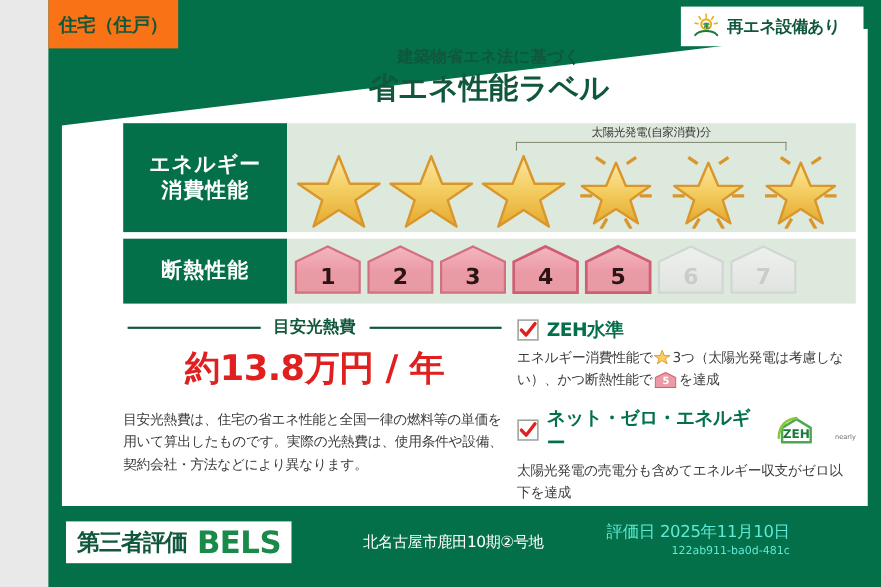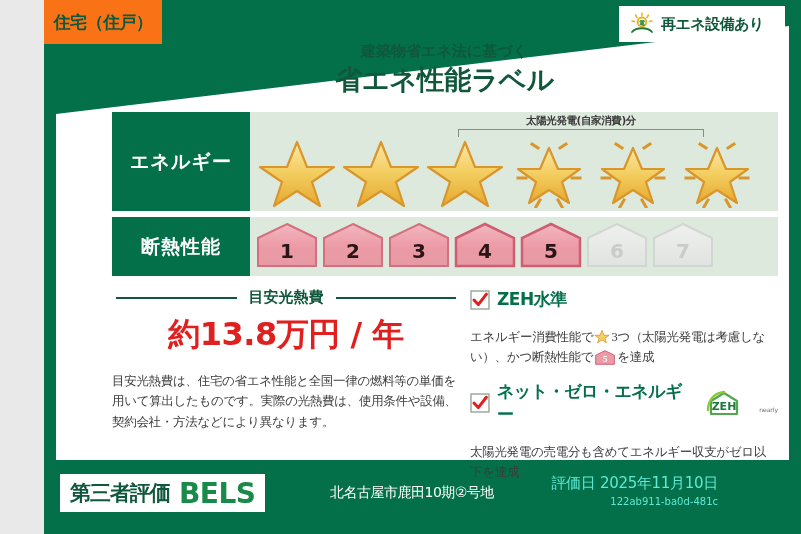--- a/index.html
+++ b/index.html
@@ -68,21 +68,21 @@
   #heading .main {
     font-size: 27px; font-weight: bold; letter-spacing: 0px;
   }
 
   
   #ratings { position: absolute; left: 68px; top: 112px; width: 666px; }
 
   .rating-row { display: flex; align-items: stretch; margin-bottom: 6px; }
 
   .row-label {
-    width: 138px;
+    width: 149px;
     background: #03704a;
     color: #ffffff;
     display: flex; flex-direction: column;
     align-items: center; justify-content: center;
     font-size: 19px; font-weight: bold; line-height: 1.25;
     letter-spacing: 1px;
   }
   .row-body {
     flex: 1;
     background: #dde9dc;
@@ -90,21 +90,21 @@
   }
 
   
   .energy-row .row-label, .energy-row .row-body { height: 99px; }
   .insul-row  .row-label, .insul-row  .row-body { height: 59px; }
 
   
   #solar-note {
     position: absolute; left: 205px; top: 2px; width: 252px;
     text-align: center;
-    color: #3a3a3a; font-size: 10.5px; font-weight: bold;
+    color: #3a3a3a; font-size: 10.5px; font-weight: normal;
     letter-spacing: -0.4px;
   }
   #solar-bracket {
     position: absolute; left: 208px; top: 17px;
     width: 246px; height: 8px;
     border: 1.4px solid #8a8f7c;
     border-bottom: none;
   }
 
   
@@ -153,22 +153,22 @@
     letter-spacing: -0.3px;
   }
 
   
   .check-item { margin-bottom: 13px; }
   .check-head { display: flex; align-items: center; gap: 7px; }
   .check-title {
     color: #03704a; font-size: 17px; font-weight: bold; letter-spacing: -0.5px;
   }
   .check-body {
-    margin-top: 16px;
-    color: #3c3c3c; font-size: 12.5px; line-height: 1.6; letter-spacing: -0.3px; font-family: Liberation Serif, serif;
+    margin-top: 4px;
+    color: #3c3c3c; font-size: 12.5px; line-height: 1.6; letter-spacing: -0.3px;
   }
   .inline-star { vertical-align: -3px; margin: 0 1px; }
   .inline-house { vertical-align: -4px; margin: 0 2px; }
 
   
   #footer { position: absolute; left: 0; bottom: 0; width: 704px; height: 74px; border-radius: 27px; }
   #bels-plate {
     position: absolute; left: 16px; top: 14px;
     height: 38px; background: #ffffff;
     display: flex; align-items: center; gap: 9px;
@@ -197,20 +197,21 @@
   <div id="heading">
     <div class="sub">建築物省エネ法に基づく</div>
     <div class="main">省エネ性能ラベル</div>
   </div>
 
   <div id="ratings">
 
     <div class="rating-row energy-row">
       <div class="row-label">
         <span>エネルギー</span>
+        <span>消費性能</span>
       </div>
       <div class="row-body">
         <div id="solar-note">太陽光発電(自家消費)分</div>
         <div id="solar-bracket"></div>
         <div id="stars">
 
           <div class="star-cell">
             <svg width="82" height="74" viewBox="0 0 82 74">
               <defs>
                 <linearGradient id="sg" x1="0" y1="0" x2="0" y2="1">

